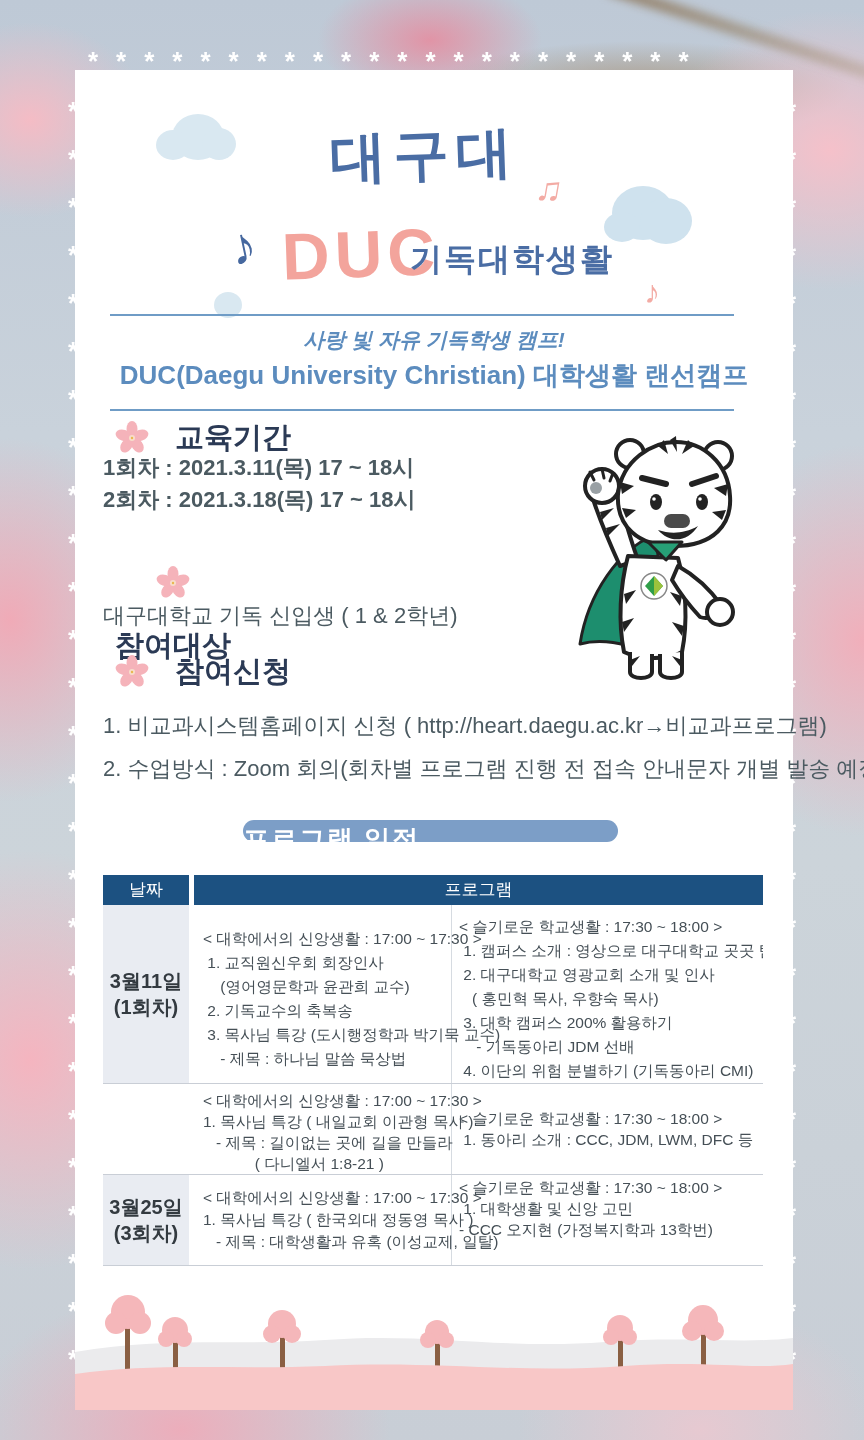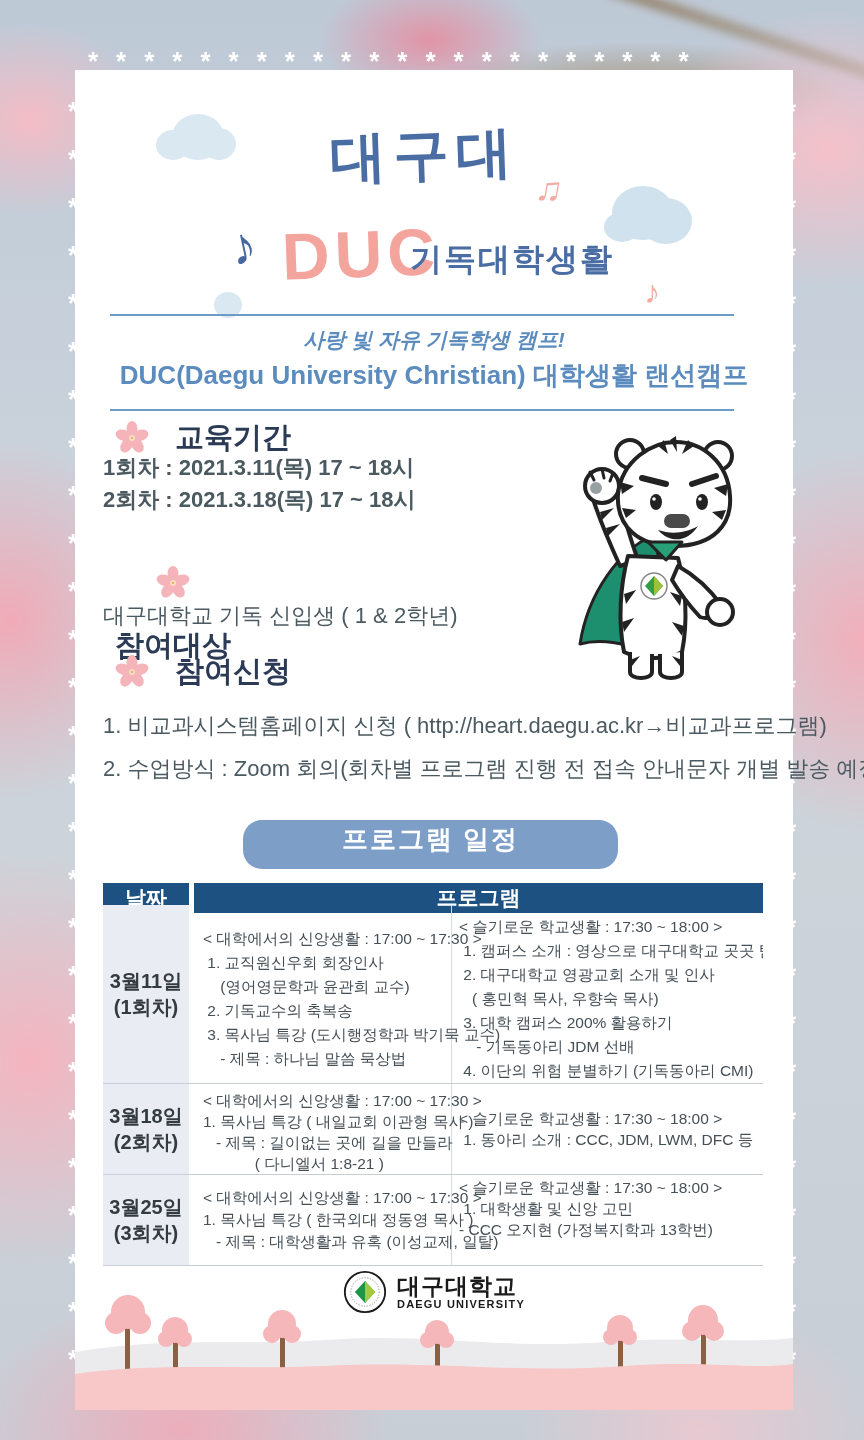--- a/index.html
+++ b/index.html
@@ -60,27 +60,27 @@
   .sec-lines{ font-size:22px; color:#4b5a61; white-space:pre; }
   .sec1-head{ left:115px; top:418px; }
   .sec1-lines{ left:103px; top:452px; line-height:32px;font-weight:bold; }
   .sec2-head{ left:115px; top:566px;flex-direction:column; }
   .sec2-lines{ left:103px; top:600px; line-height:32px; }
   .sec3-head{ left:115px; top:652px; }
   .sec3-lines{ left:103px; top:704px; line-height:43px; font-size:22px; }
   .mascot{ left:530px; top:424px; width:240px; height:260px; }
   
   .pill{
-    left:243px; top:820px; width:375px; height:49px; border-radius:19px;
+    left:243px; top:820px; width:375px; height:22px; border-radius:19px;
     background:#7c9ec7; color:#ffffff; font-size:26px; font-weight:bold;
-    text-align:center; line-height:38px; letter-spacing:2px;
+    line-height:38px; letter-spacing:2px;
   }
   
   .table{ left:103px; top:875px; width:660px; height:390px; font-size:15.5px; color:#454f56; }
-  .th{ position:absolute; top:8px; height:30px; background:#1c5181; color:#fff; font-weight:bold; font-size:21px; text-align:center; line-height:30px; }
+  .th{ position:absolute; top:0; height:30px; background:#1c5181; color:#fff; font-weight:normal; font-size:17px; text-align:center; line-height:30px; }
   .th-date{ left:0; width:86px; }
   .th-prog{ left:91px; width:569px; }
   .row{ position:absolute; left:0; width:660px; border-bottom:1px solid #c9ced6; overflow:hidden; }
   .row1{ top:30px; height:178px; }
   .row2{ top:209px; height:90px; }
   .row3{ top:300px; height:90px; }
   .date-cell{ position:absolute; left:0; top:0; bottom:0; width:86px; background:#e9ecf2; display:flex; flex-direction:column; justify-content:center; align-items:center; font-size:20px; font-weight:bold; color:#333a40; line-height:26px; text-align:center; }
   .cell{ position:absolute; top:0; bottom:0; white-space:pre; }
   .cell-left{ left:100px; width:248px; }
   .cell-right{ left:356px; width:300px; }
@@ -226,24 +226,20 @@
     <div class="row row1">
       <div class="date-cell">
         <div>3월11일</div>
         <div>(1회차)</div>
       </div>
       <div class="cell cell-left"><div>&lt; 대학에서의 신앙생활 : 17:00 ~ 17:30 &gt;</div><div> 1. 교직원신우회 회장인사</div><div>    (영어영문학과 윤관희 교수)</div><div> 2. 기독교수의 축복송</div><div> 3. 목사님 특강 (도시행정학과 박기묵 교수)</div><div>    - 제목 : 하나님 말씀 묵상법</div></div>
       <div class="cell cell-right"><div>&lt; 슬기로운 학교생활 : 17:30 ~ 18:00 &gt;</div><div> 1. 캠퍼스 소개 : 영상으로 대구대학교 곳곳 탐방</div><div> 2. 대구대학교 영광교회 소개 및 인사</div><div>   ( 홍민혁 목사, 우향숙 목사)</div><div> 3. 대학 캠퍼스 200% 활용하기</div><div>    - 기독동아리 JDM 선배</div><div> 4. 이단의 위험 분별하기 (기독동아리 CMI)</div></div>
     </div>
 
     <div class="row row2">
-      <div class="date-cell">
-        <div>3월18일</div>
-        <div>(2회차)</div>
-      </div>
       <div class="cell cell-left"><div>&lt; 대학에서의 신앙생활 : 17:00 ~ 17:30 &gt;</div><div>1. 목사님 특강 ( 내일교회 이관형 목사 )</div><div>   - 제목 : 길이없는 곳에 길을 만들라</div><div>            ( 다니엘서 1:8-21 )</div></div>
       <div class="cell cell-right"><div>&lt; 슬기로운 학교생활 : 17:30 ~ 18:00 &gt;</div><div> 1. 동아리 소개 : CCC, JDM, LWM, DFC 등</div></div>
     </div>
 
     <div class="row row3">
       <div class="date-cell">
         <div>3월25일</div>
         <div>(3회차)</div>
       </div>
       <div class="cell cell-left"><div>&lt; 대학에서의 신앙생활 : 17:00 ~ 17:30 &gt;</div><div>1. 목사님 특강 ( 한국외대 정동영 목사 )</div><div>   - 제목 : 대학생활과 유혹 (이성교제, 일탈)</div></div>
@@ -275,25 +271,13 @@
         <circle cx="536" cy="59" r="8" fill="#f5b7ba"></circle>
         <circle cx="554" cy="59" r="8" fill="#f5b7ba"></circle>
       <rect x="626" y="52" width="5" height="50" fill="#8a5f43"></rect>
       <circle cx="628" cy="42" r="15" fill="#f5b7ba"></circle>
         <circle cx="617" cy="53" r="10" fill="#f5b7ba"></circle>
         <circle cx="639" cy="53" r="10" fill="#f5b7ba"></circle>
     </g>
     <path d="M0,96 C80,84 160,92 250,88 C360,82 440,96 550,88 C630,82 678,92 718,86 L718,132 L0,132 Z" fill="#f8c7c7"></path>
   </svg>
 
-  <div class="abs logo-row">
-    <svg width="44" height="44" viewBox="0 0 48 48">
-      <circle cx="24" cy="24" r="22" fill="#ffffff" stroke="#1a1a1a" stroke-width="2"></circle>
-      <circle cx="24" cy="24" r="15.5" fill="none" stroke="#8a8a8a" stroke-width="1" stroke-dasharray="1.4,1.6"></circle>
-      <polygon points="24,12 35,24 24,36 13,24" fill="#1d9547"></polygon>
-      <polygon points="24,12 35,24 24,36" fill="#a6c93c"></polygon>
-    </svg>
-    <div>
-      <div class="logo-ko">대구대학교</div>
-      <div class="logo-en">DAEGU UNIVERSITY</div>
-    </div>
-  </div>
 </div>
 
 </body></html>

